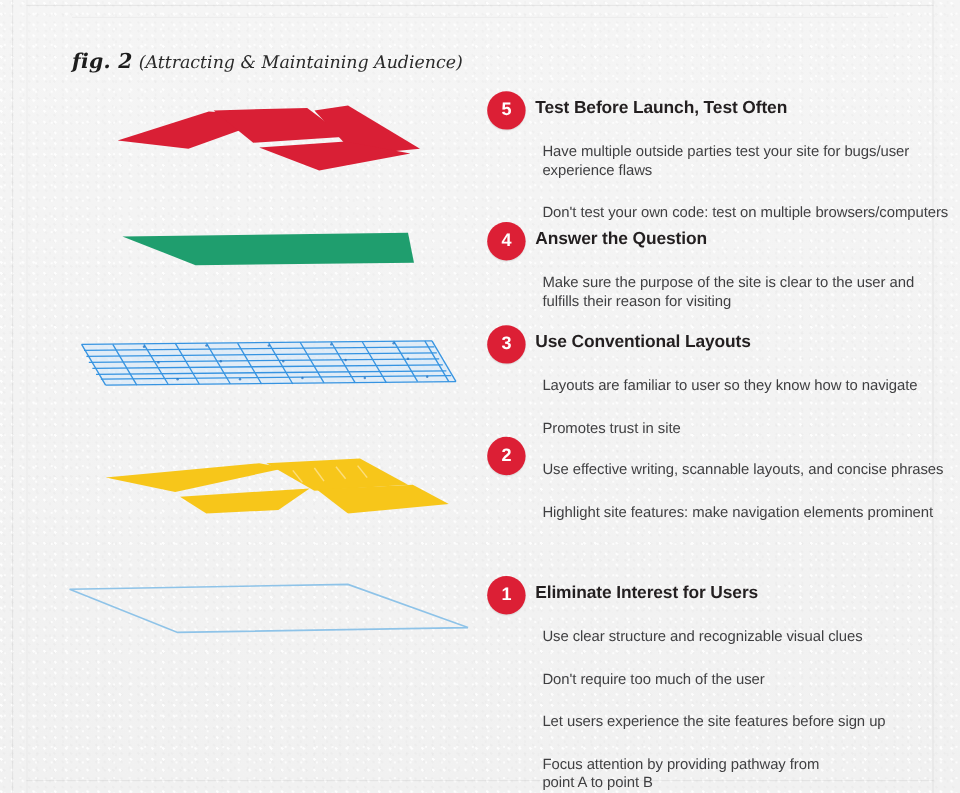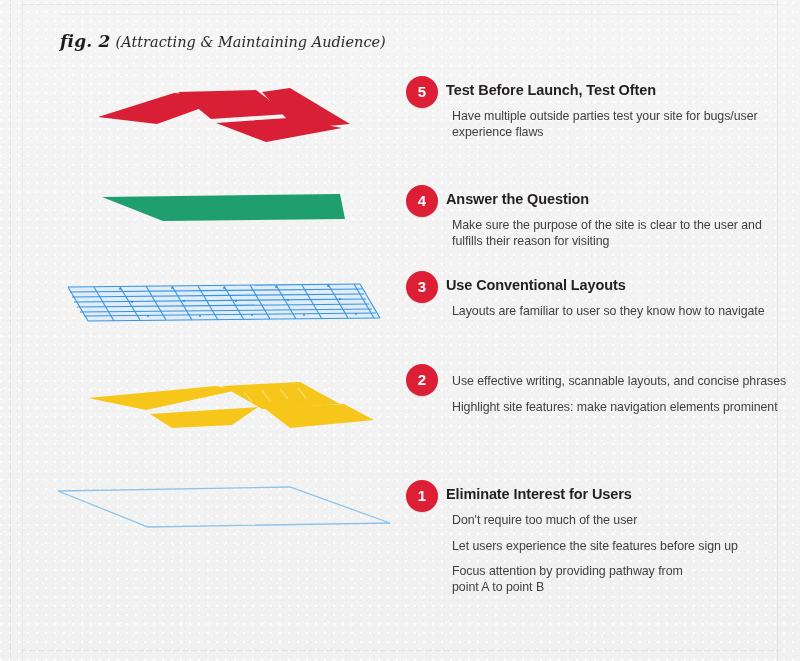--- a/index.html
+++ b/index.html
@@ -40,21 +40,21 @@
     position: absolute;
     width: 1px;
     background: rgba(0,0,0,0.055);
   }
   .rule-soft { background: rgba(0,0,0,0.032); }
 
   
   #caption {
     position: absolute;
     left: 60px;
-    top: 31px;
+    top: 42px;
     white-space: nowrap;
     font-family: "DejaVu Serif", serif;
     color: #1d1d1d;
   }
   #caption .fig {
     font-style: italic;
     font-weight: bold;
     font-size: 17px;
     letter-spacing: .2px;
   }
@@ -117,21 +117,21 @@
   .bullets {
     margin: 0;
     padding: 0;
     list-style: none;
     margin-left: 6px;
   }
   .bullet {
     font-size: 12.4px;
     color: #3f3f41;
     line-height: 15.5px;
-    margin-top: 10px;
+    margin-top: 20px;
     white-space: pre-line;
     letter-spacing: -0.05px;
   }
 </style>
 </head>
 <body>
 
 <div id="page">
 
   <div class="rule-h" style="left:22px;  top:4px;   width:756px;"></div>
@@ -236,20 +236,21 @@
 
   <div id="steps">
 
     <div class="step" style="top:0px;">
       <div class="badge">5</div>
       <div class="step-body">
         <div class="step-title">Test Before Launch, Test Often</div>
         <ul class="bullets">
           <li class="bullet">Have multiple outside parties test your site for bugs/user
 experience flaws</li>
+          <li class="bullet">Don't test your own code: test on multiple browsers/computers</li>
         </ul>
       </div>
     </div>
 
     <div class="step" style="top:109px;">
       <div class="badge">4</div>
       <div class="step-body">
         <div class="step-title">Answer the Question</div>
         <ul class="bullets">
           <li class="bullet">Make sure the purpose of the site is clear to the user and
@@ -257,39 +258,41 @@
         </ul>
       </div>
     </div>
 
     <div class="step" style="top:195px;">
       <div class="badge">3</div>
       <div class="step-body">
         <div class="step-title">Use Conventional Layouts</div>
         <ul class="bullets">
           <li class="bullet">Layouts are familiar to user so they know how to navigate</li>
+          <li class="bullet">Promotes trust in site</li>
         </ul>
       </div>
     </div>
 
     <div class="step" style="top:288px;">
       <div class="badge">2</div>
       <div class="step-body">
         <ul class="bullets">
           <li class="bullet">Use effective writing, scannable layouts, and concise phrases</li>
           <li class="bullet">Highlight site features: make navigation elements prominent</li>
         </ul>
       </div>
     </div>
 
     <div class="step" style="top:404px;">
       <div class="badge">1</div>
       <div class="step-body">
         <div class="step-title">Eliminate Interest for Users</div>
         <ul class="bullets">
+          <li class="bullet">Use clear structure and recognizable visual clues</li>
           <li class="bullet">Don't require too much of the user</li>
           <li class="bullet">Let users experience the site features before sign up</li>
           <li class="bullet">Focus attention by providing pathway from
  point A to point B</li>
         </ul>
       </div>
     </div>
 
   </div>
 </div>

